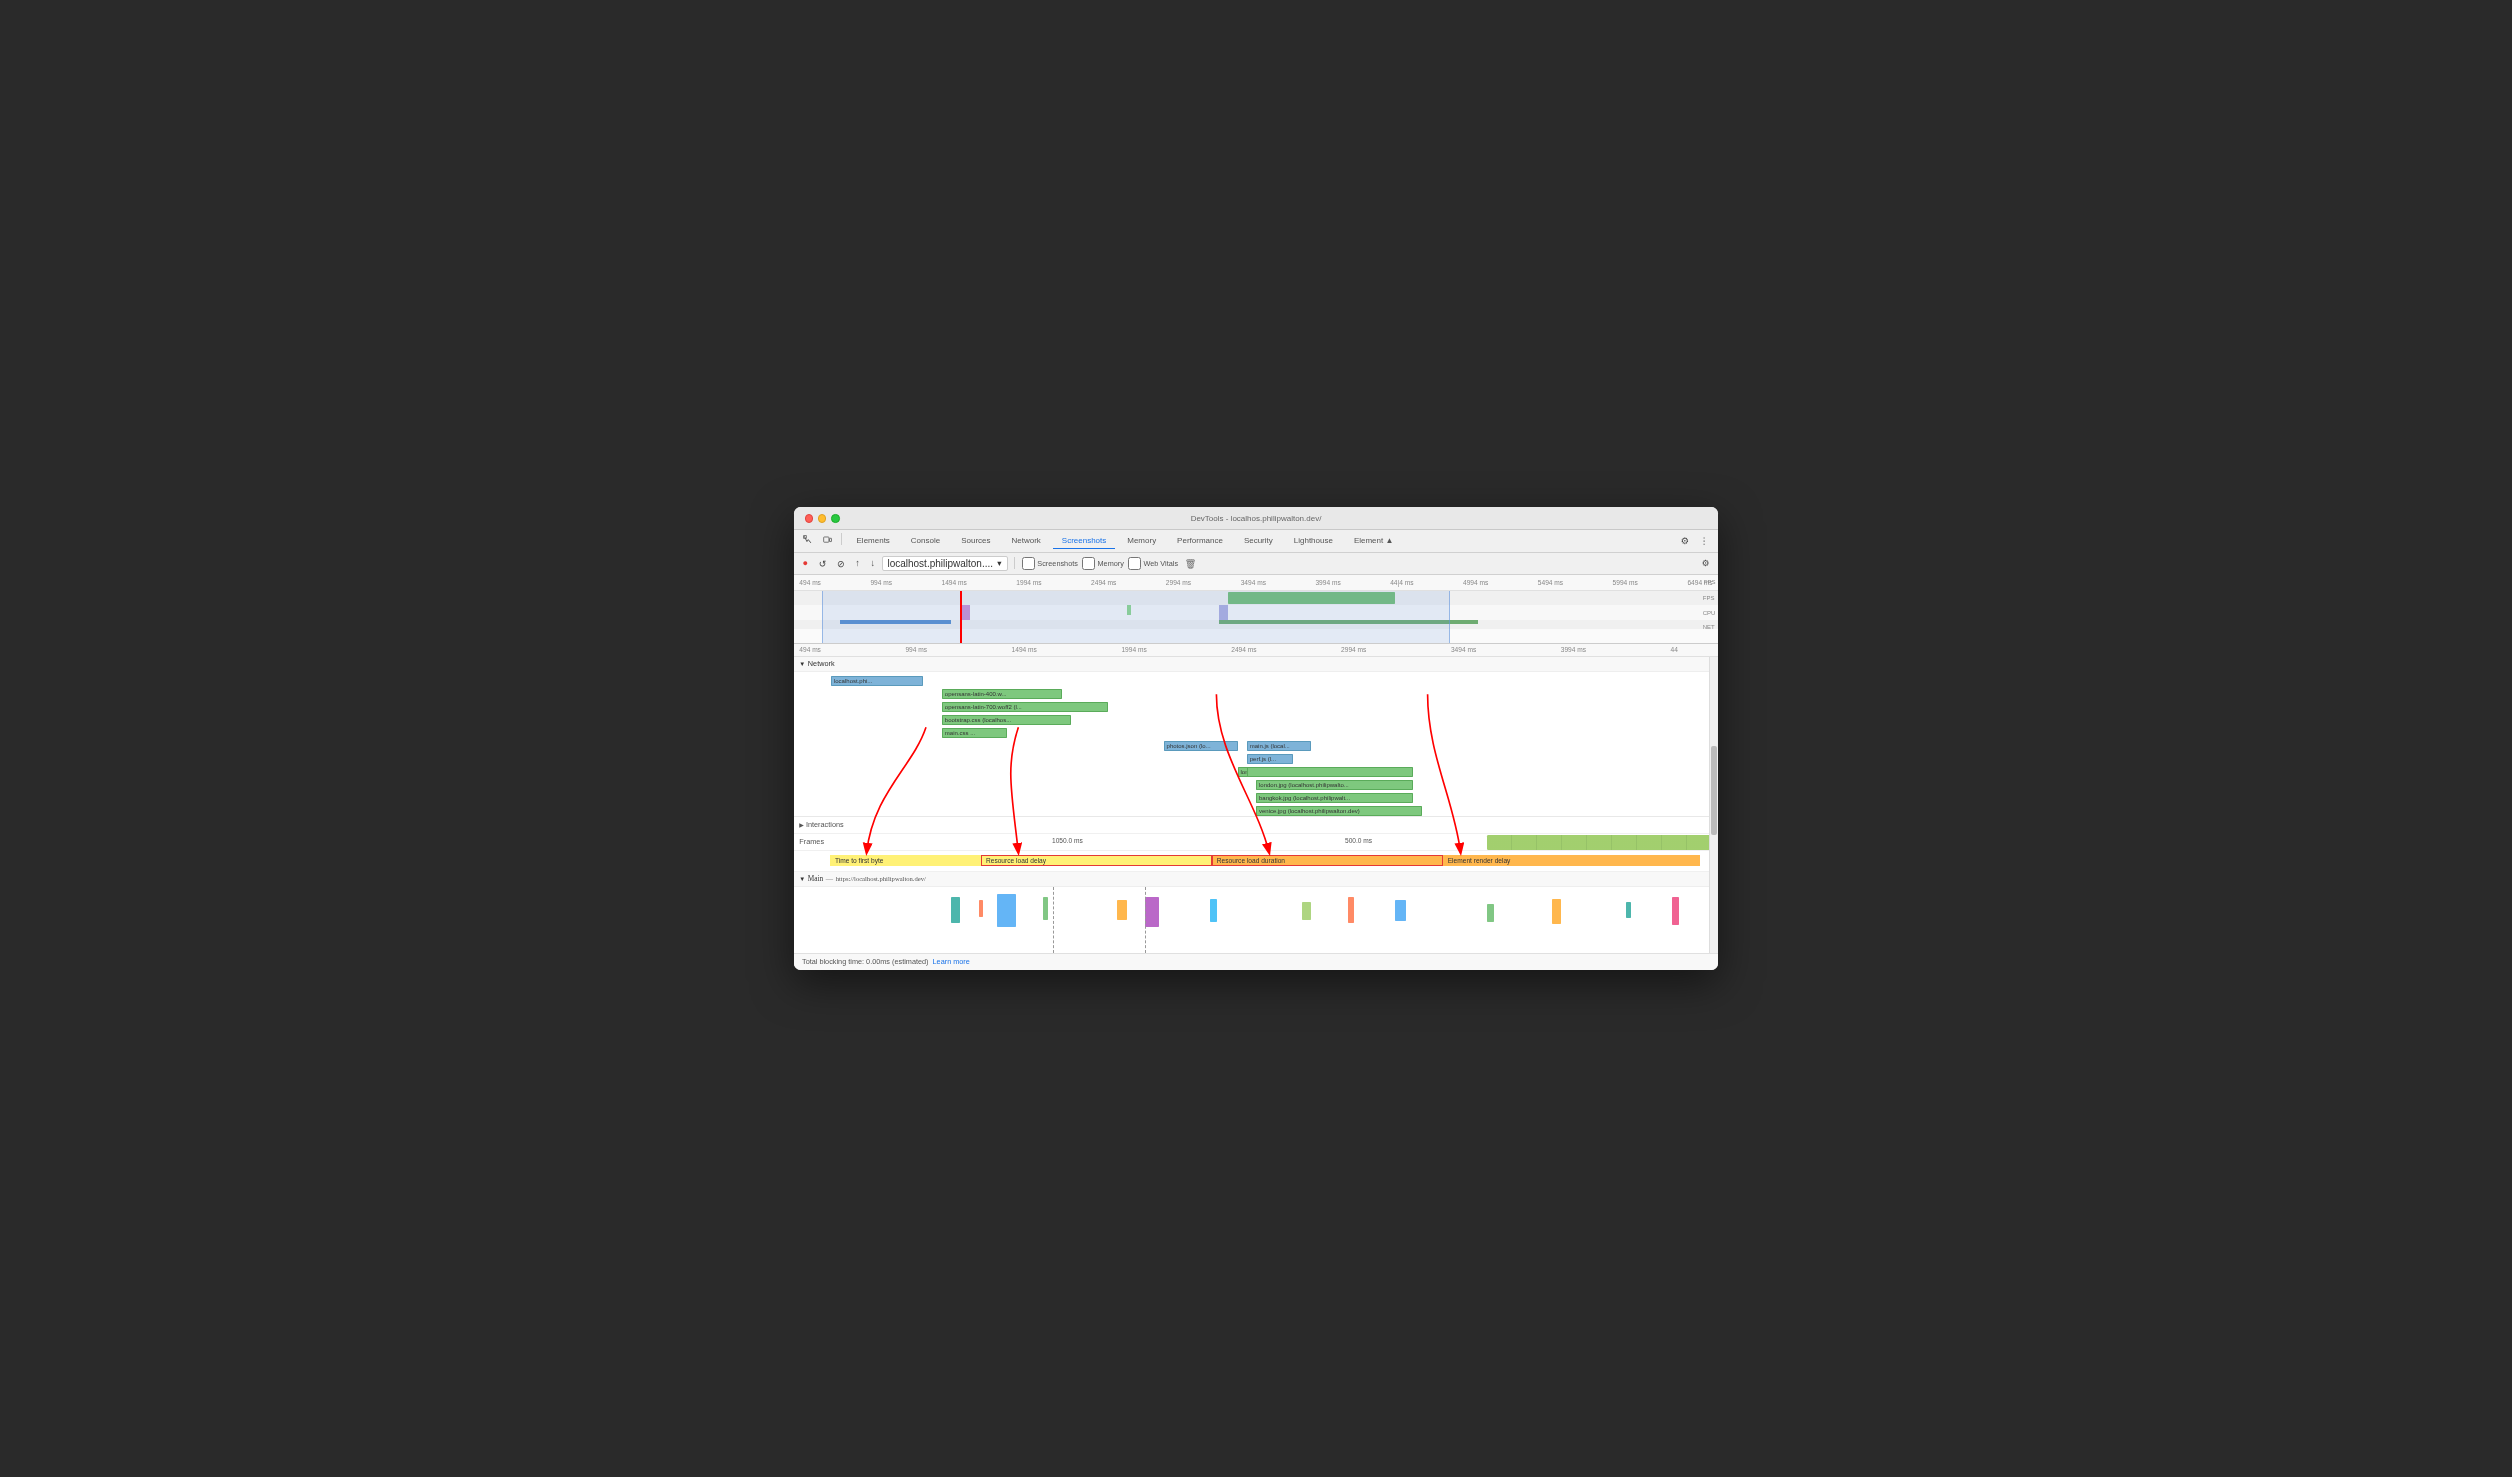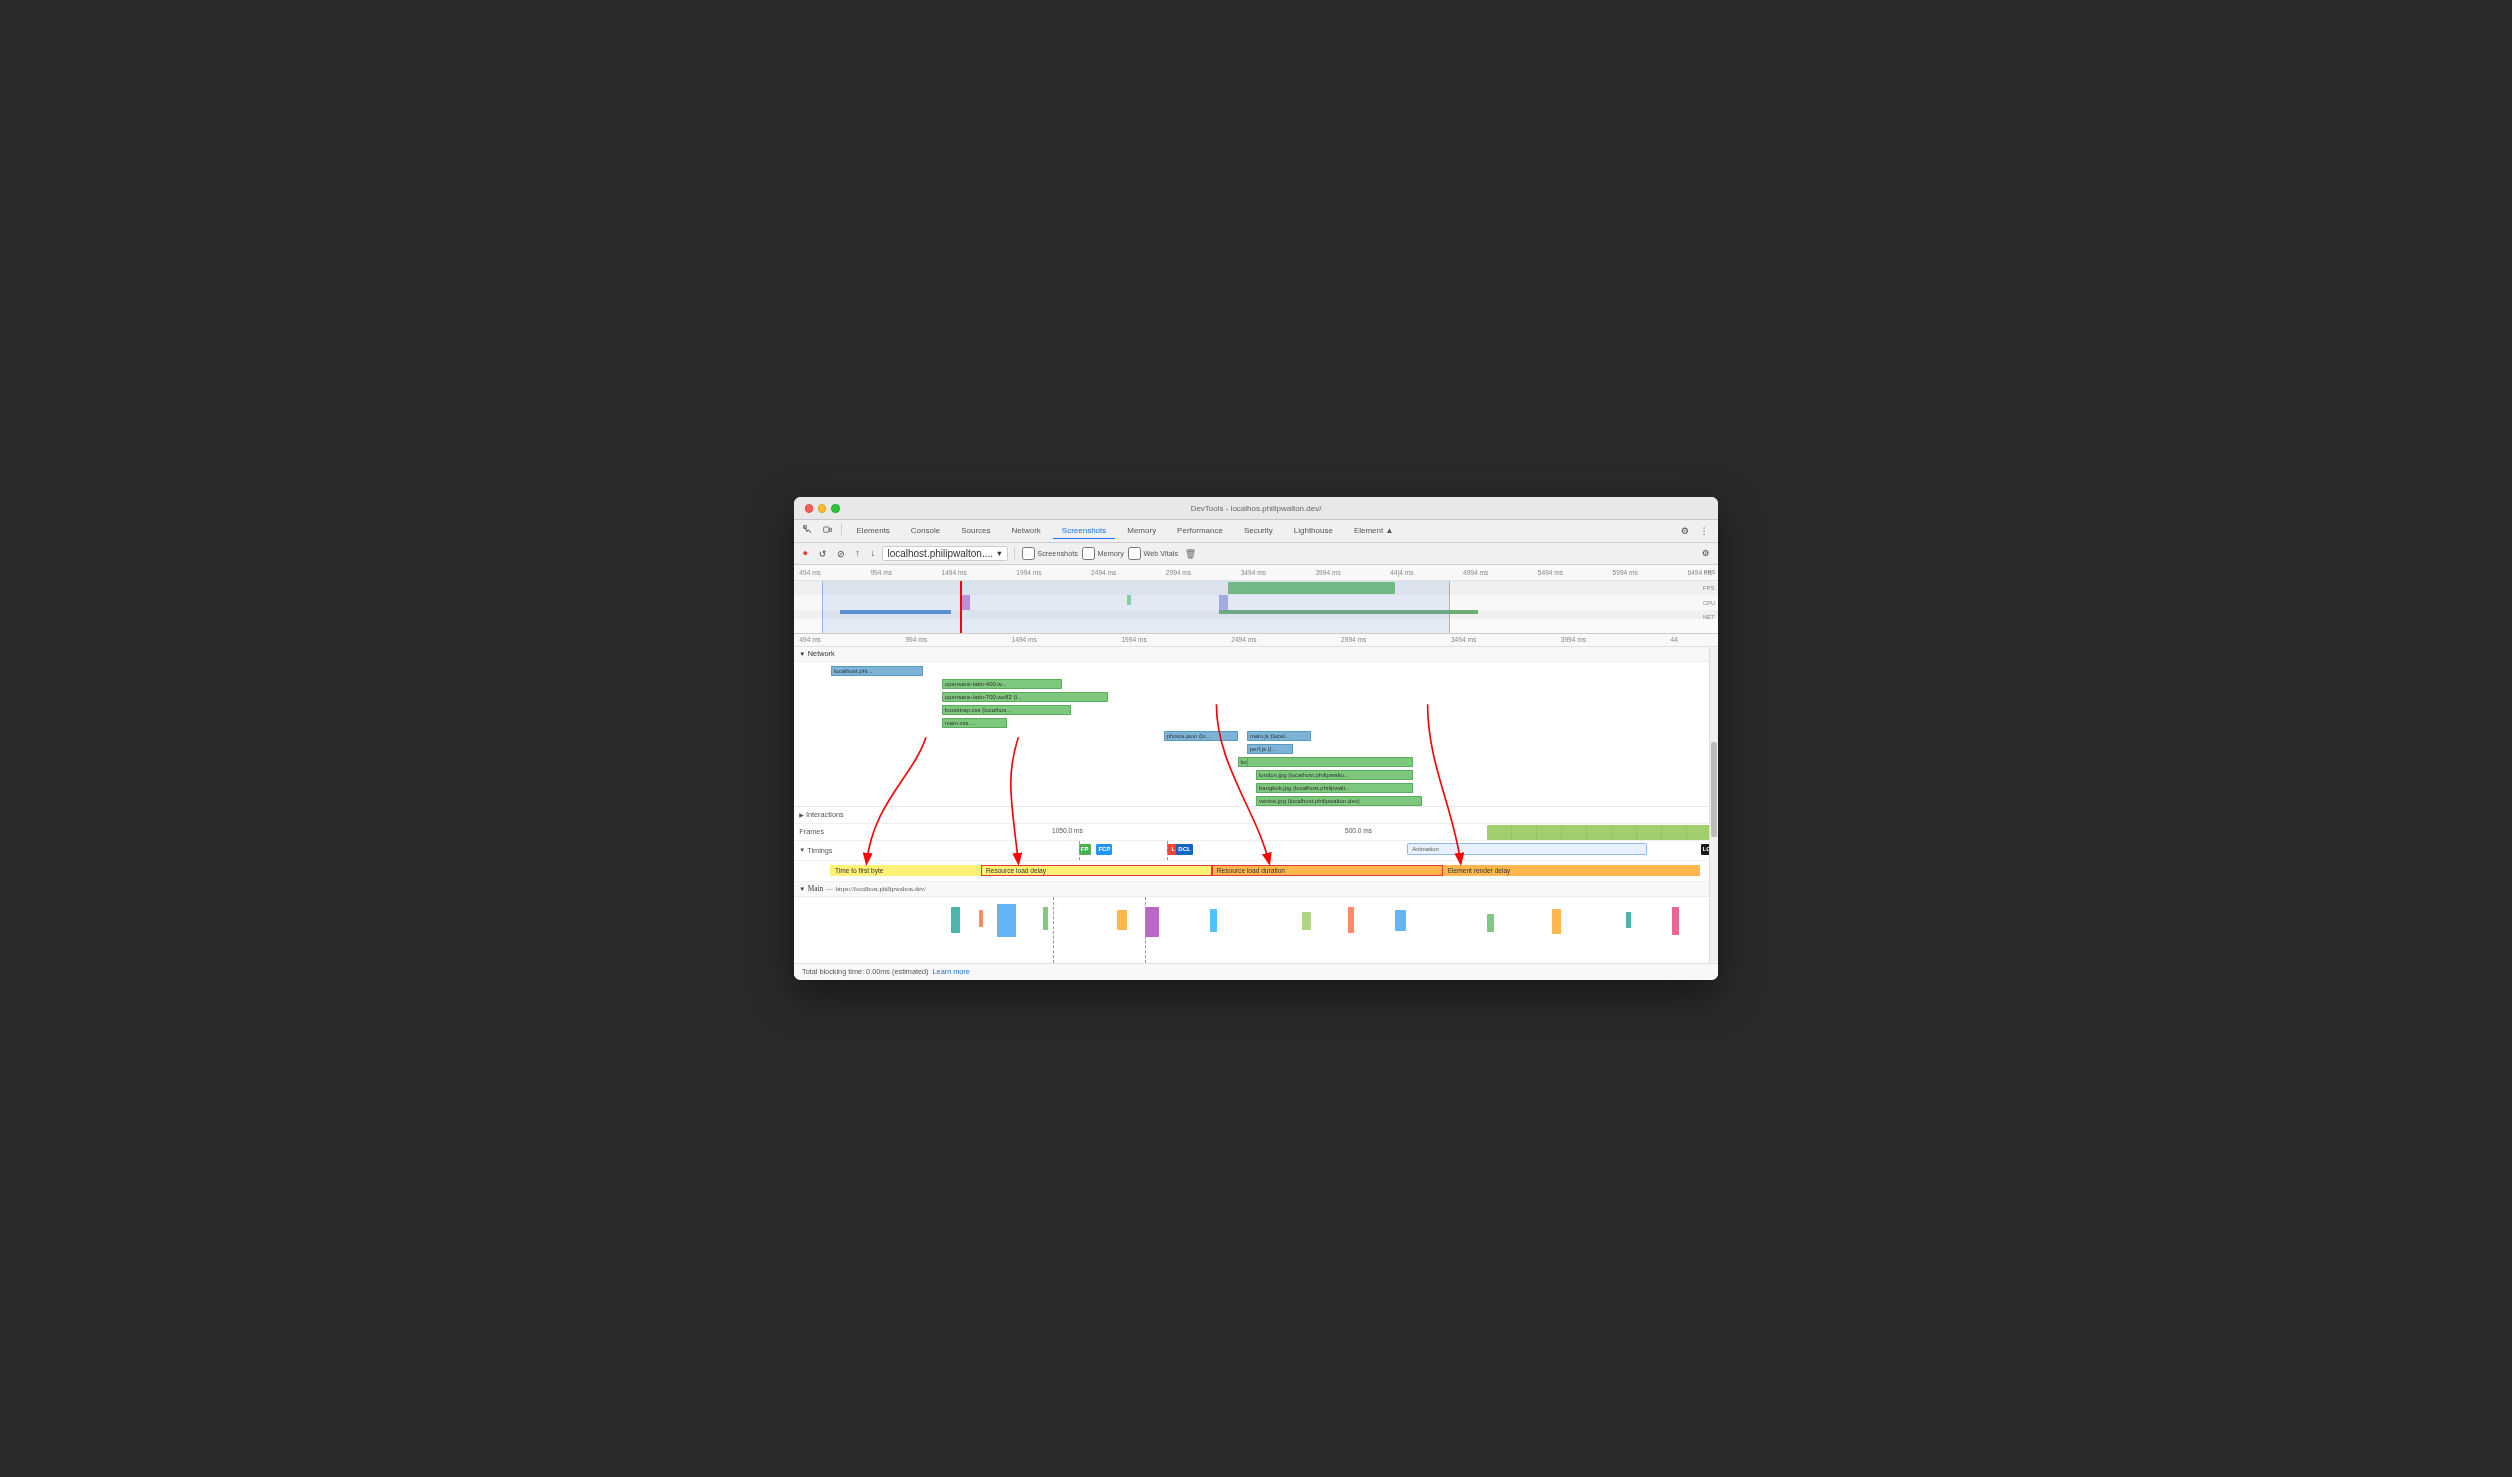--- a/index.html
+++ b/index.html
@@ -652,45 +652,20 @@
           <div class="trow-content">
 
             <span class="time-label" style="left:25%;">1050.0 ms</span>
 
             <span class="time-label" style="left:58%;">500.0 ms</span>
 
             <div class="frames-bar"></div>
           </div>
         </div>
 
-        <div class="trow" style="height:20px;">
-          <div class="trow-label">
-            <span style="font-size:6px;">▼</span>
-            <span>Timings</span>
-          </div>
-          <div class="trow-content" style="position:relative;">
-
-            <div class="timing-badge badge-fp" style="left:28%;">FP</div>
-
-            <div class="timing-badge badge-fcp" style="left:30%;">FCP</div>
-
-            <div class="timing-badge badge-l" style="left:38%;">L</div>
-
-            <div class="timing-badge badge-dcl" style="left:39%;">DCL</div>
-
-            <div class="animation-bar" style="left:65%;width:27%;">
-              <span>Animation</span>
-            </div>
-
-            <div class="timing-badge badge-lcp" style="right:1.3px;">LCP</div>
-
-            <div class="dashed-line" style="left:28%;"></div>
-            <div class="dashed-line" style="left:38%;"></div>
-          </div>
-        </div>
       </div>
 
       <div class="resource-timing">
         <div class="rt-label-col"></div>
         <div class="rt-bar-area">
 
           <div class="rt-bar rt-yellow" style="left:0;width:17%;border-color:transparent;">
             <span>Time to first byte</span>
           </div>
 

